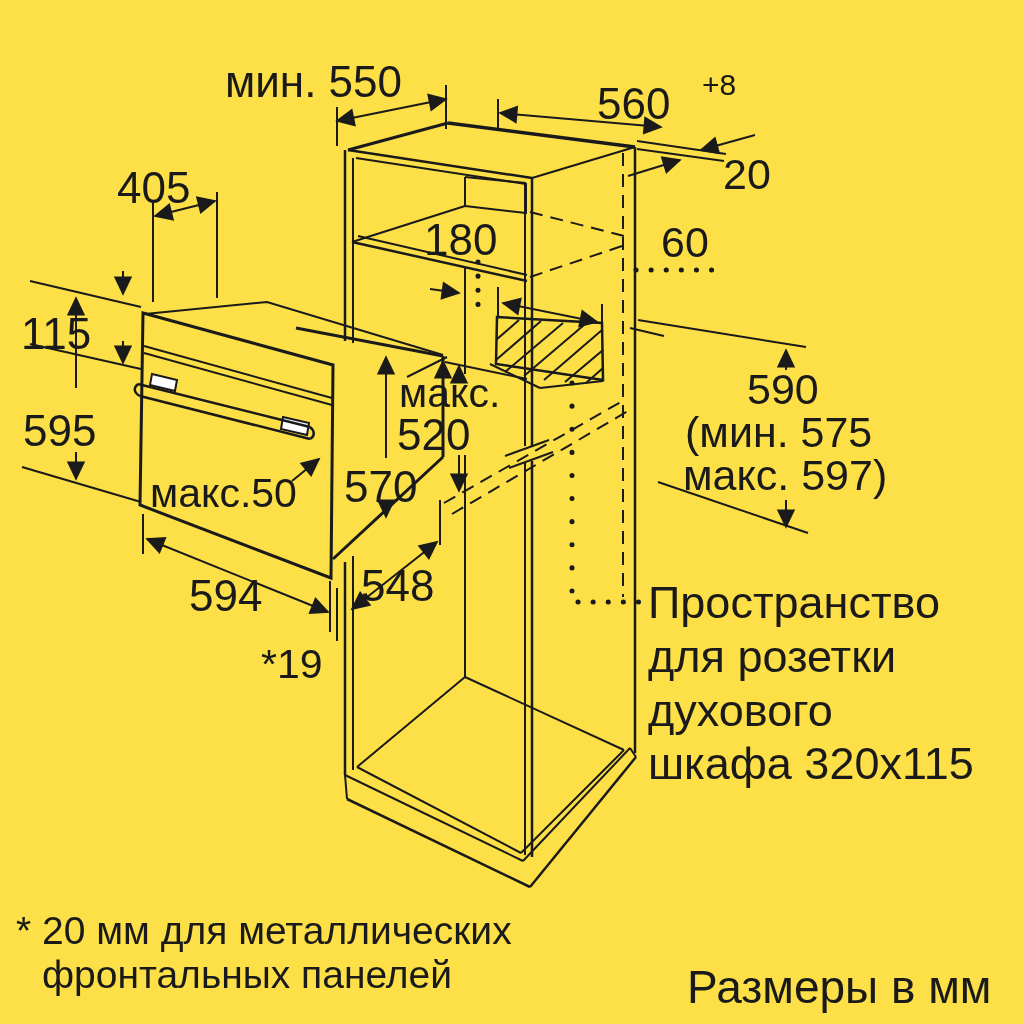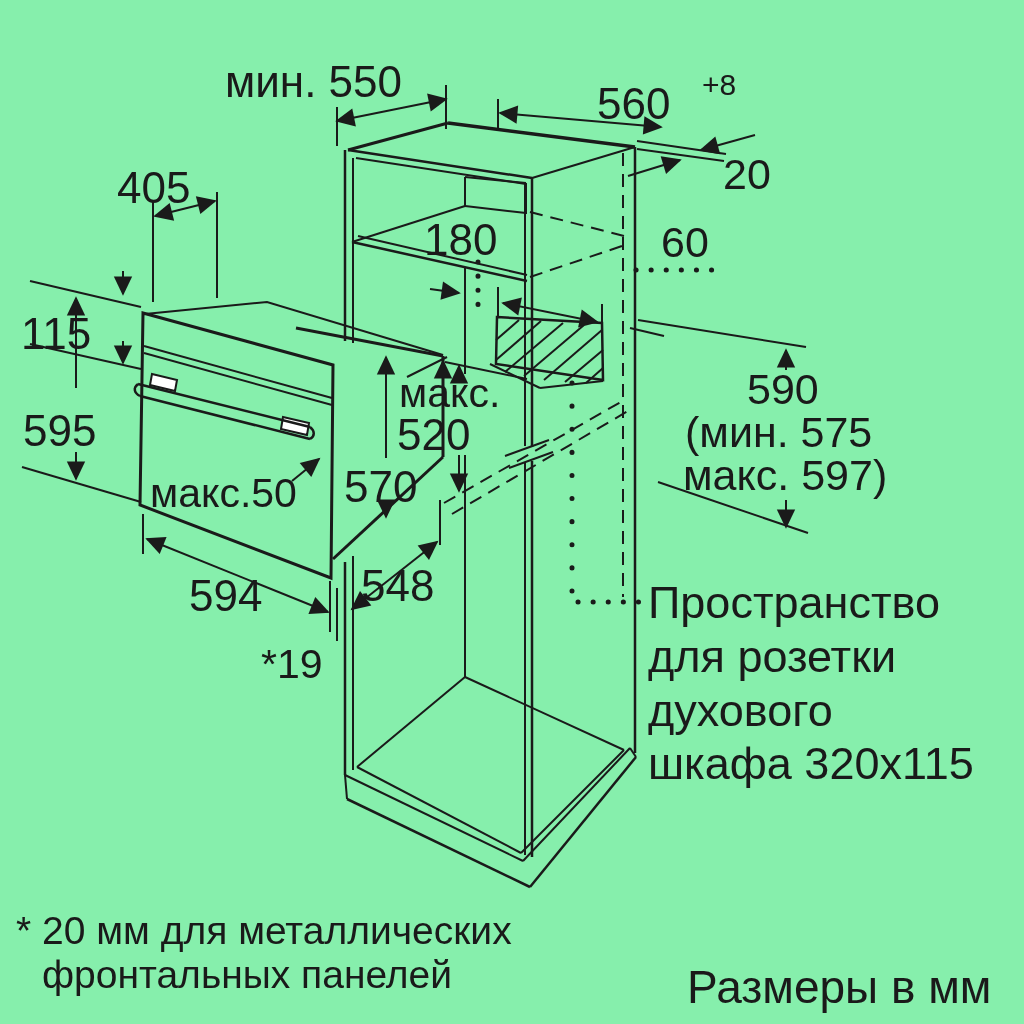--- a/index.html
+++ b/index.html
@@ -1,17 +1,17 @@
 <!DOCTYPE html>
 <html><head>
 <meta charset="utf-8">
 <style>
   html,body{margin:0;padding:0;background:#ffffff;}
   .stage{
-    width:1024px;height:1024px;background:#86efac;position:relative;
+    width:1024px;height:1024px;background:#fde047;position:relative;
     font-family:"Liberation Sans", sans-serif;overflow:hidden;
   }
   svg{display:block;}
   svg text{
     fill:#1a1a1a;
     font-family:"Liberation Sans","DejaVu Sans",sans-serif;
   }
   .t30{font-size:30px;}
   .t39{font-size:39px;}
   .t41{font-size:41px;}

